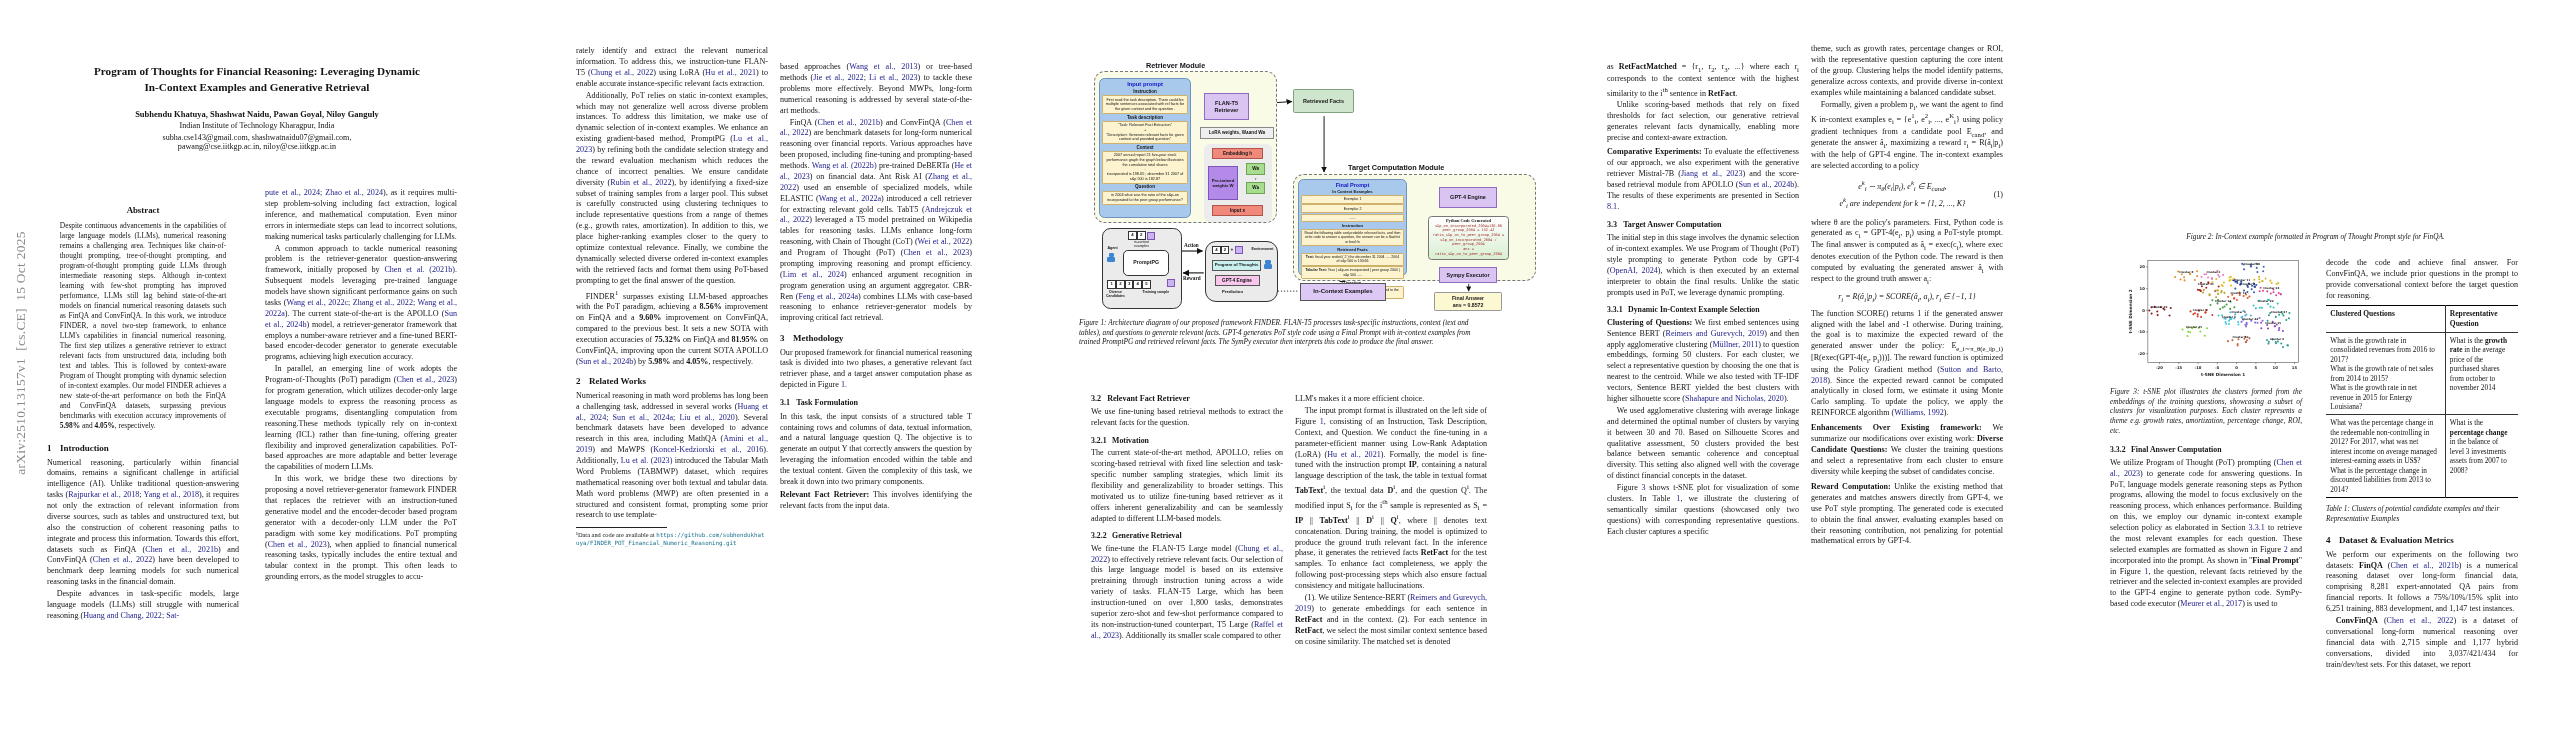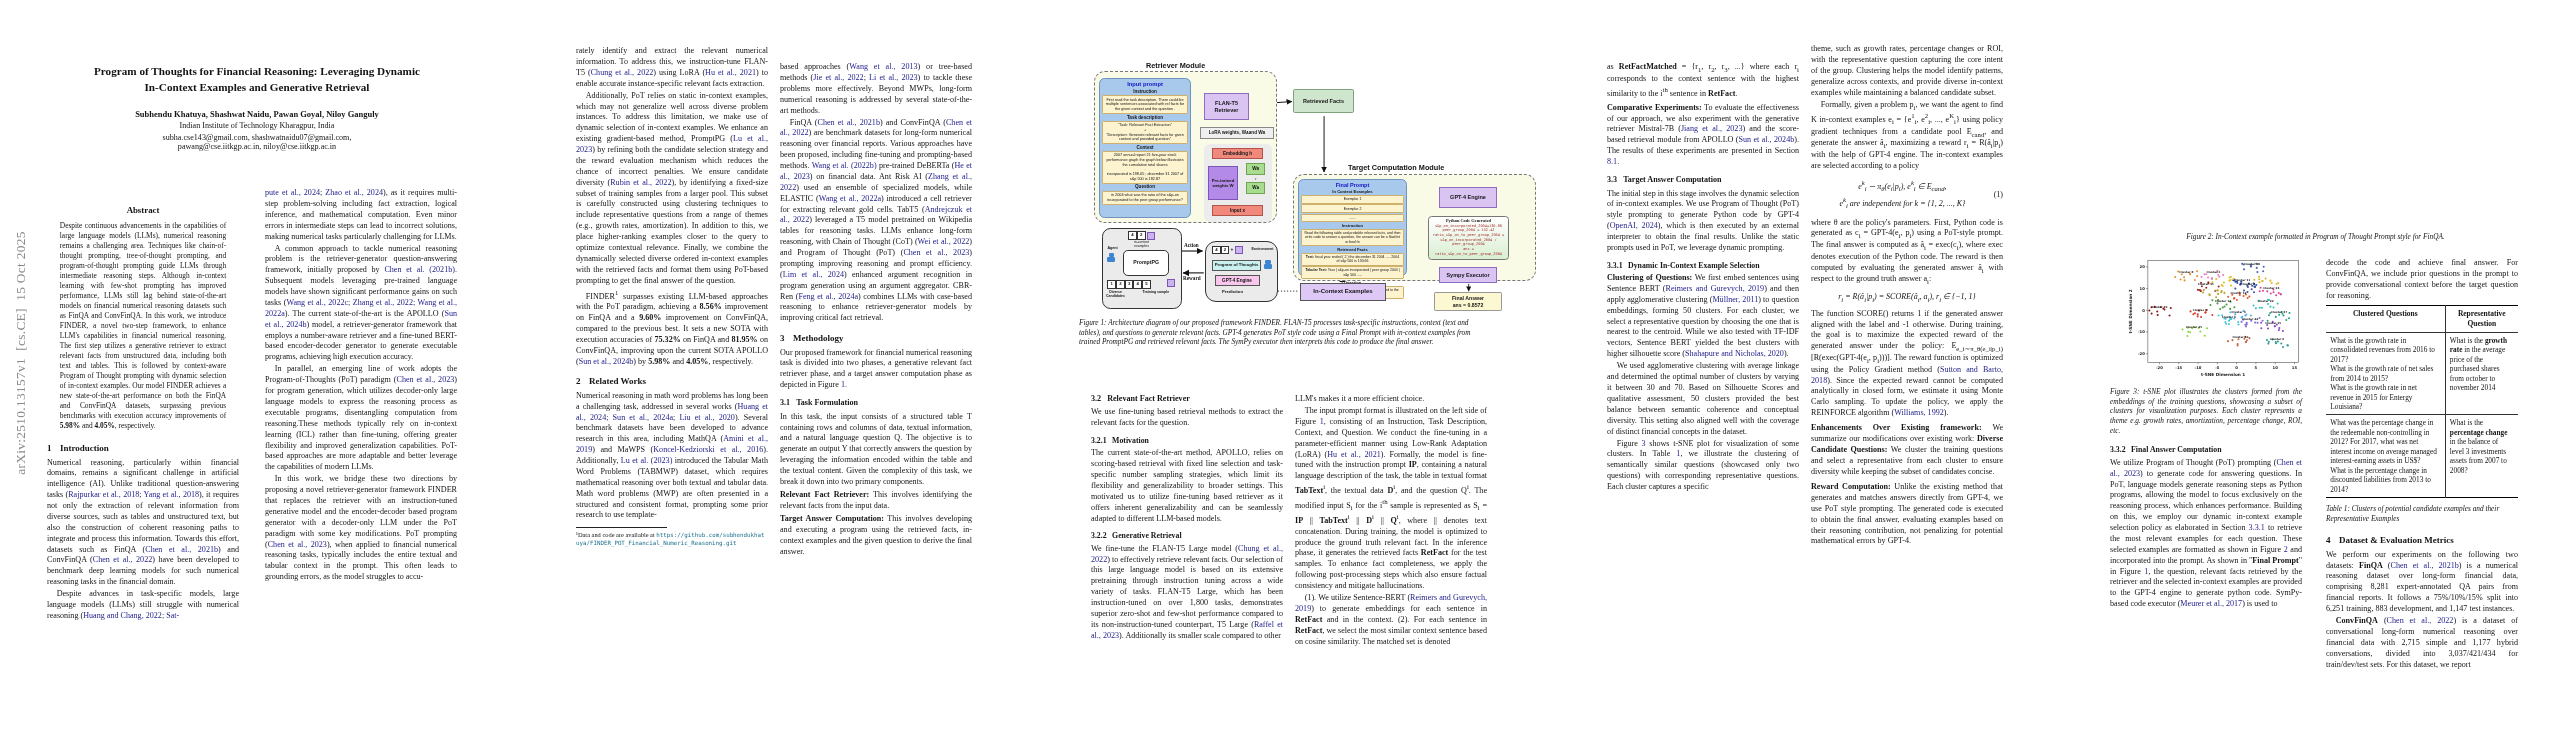--- a/index.html
+++ b/index.html
@@ -69,21 +69,21 @@
   .iclbox{background:#ddc8f6;border:0.6px solid #555;font-weight:bold;font-size:6px;text-align:center;
           display:flex;align-items:center;justify-content:center;}
   .robot{width:8px;height:9px;position:relative;display:inline-block;}
   .robot::before{content:"";position:absolute;left:1.2px;top:0;width:5.5px;height:3.6px;background:#3d85d0;border-radius:1.2px;}
   .robot::after{content:"";position:absolute;left:0;top:4.3px;width:8px;height:4.9px;background:#3d85d0;border-radius:1.2px;}
   .arrlabel{font-size:5.2px;font-weight:bold;font-family:"Liberation Serif",serif;}
   
   .tsne-wrap{margin-left:16px;}
   .t1{width:100%;border-collapse:collapse;margin-top:3.6px;}
   .t1 td,.t1 th{font-size:7.3px;line-height:1.3;vertical-align:top;text-align:left;padding:3px 4.3px;}
-  .t1 th{font-size:7.5px;text-align:center;}
+  .t1 th{font-size:7.5px;}
   .t1 .c1{width:62%;border-right:0.6px solid #333;}
   .t1 thead tr{border-top:1px solid #000;border-bottom:0.6px solid #333;}
   .t1 tbody tr{border-bottom:0.6px solid #333;}
   .t1 tbody tr:last-child{border-bottom:1px solid #000;}
   .prel{white-space:pre-line;}
 </style>
 </head>
 <body>
 
 <div id="stage">
@@ -128,21 +128,20 @@
       </div>
     </div>
     <div class="col" style="left:265px;top:62px;height:650px">
       <div class="p">based approaches (<span class="cite">Wang et al., 2013</span>) or tree-based methods (<span class="cite">Jie et al., 2022</span>; <span class="cite">Li et al., 2023</span>) to tackle these problems more effectively. Beyond MWPs, long-form numerical reasoning is addressed by several state-of-the-art methods.</div>
       <div class="p ind">FinQA (<span class="cite">Chen et al., 2021b</span>) and ConvFinQA (<span class="cite">Chen et al., 2022</span>) are benchmark datasets for long-form numerical reasoning over financial reports.  Various approaches have been proposed, including fine-tuning and prompting-based methods.  <span class="cite">Wang et al. (2022b)</span> pre-trained DeBERTa (<span class="cite">He et al., 2023</span>) on financial data. Ant Risk AI (<span class="cite">Zhang et al., 2022</span>) used an ensemble of specialized models, while ELASTIC (<span class="cite">Wang et al., 2022a</span>) introduced a cell retriever for extracting relevant gold cells. TabT5 (<span class="cite">Andrejczuk et al., 2022</span>) leveraged a T5 model pretrained on Wikipedia tables for reasoning tasks. LLMs enhance long-form reasoning, with Chain of Thought (CoT) (<span class="cite">Wei et al., 2022</span>) and Program of Thought (PoT) (<span class="cite">Chen et al., 2023</span>) prompting improving reasoning and prompt efficiency.  (<span class="cite">Lim et al., 2024</span>) enhanced argument recognition in program generation using an argument aggregator.  CBR-Ren (<span class="cite">Feng et al., 2024a</span>) combines LLMs with case-based reasoning to enhance retriever-generator models by improving critical fact retrieval.</div>
       <div class="h1"><span class="hnum">3</span><span>Methodology</span></div>
       <div class="p">Our proposed framework for financial numerical reasoning task is divided into two phases, a generative relevant fact retriever phase, and a target answer computation phase as depicted in Figure <span class="cite">1</span>.</div>
       <div class="h2"><span class="hnum" style="margin-right:6px">3.1</span><span>Task Formulation</span></div>
       <div class="p">In this task, the input consists of a structured table T containing rows and columns of data, textual information, and a natural language question Q. The objective is to generate an output Y that correctly answers the question by leveraging the information encoded within the table and the textual content. Given the complexity of this task, we break it down into two primary components.</div>
       <div class="p" style="margin-top:2.4px"><b>Relevant Fact Retriever:</b> This involves identifying the relevant facts from the input data.</div>
-      <div class="p" style="margin-top:2.4px"><b>Target Answer Computation:</b> This involves developing and executing a program using the retrieved facts, in-context examples and the given question to derive the final answer.</div>
     </div>
   </div>
 
   <div class="page" style="left:1030px">
     <div class="fig1">
       <svg width="450" height="254" style="position:absolute;left:0;top:0" viewBox="0 0 740 418">
         <defs>
             <marker id="ah" markerWidth="7" markerHeight="7" refX="5.5" refY="3" orient="auto">
               <path d="M0,0 L6,3 L0,6 z" fill="#111"></path>
             </marker>
@@ -259,20 +258,21 @@
     <div class="col" style="left:265px;top:394px;height:286px">
       <div class="p">LLM's makes it a more efficient choice.</div>
       <div class="p ind">The input prompt format is illustrated on the left side of Figure <span class="cite">1</span>, consisting of an Instruction, Task Description, Context, and Question.  We conduct the fine-tuning in a parameter-efficient manner using Low-Rank Adaptation (LoRA) (<span class="cite">Hu et al., 2021</span>). Formally, the model is fine-tuned with the instruction prompt <b>IP</b>, containing a natural language description of the task, the table in textual format <b>TabText</b><sup>i</sup>, the textual data <b>D</b><sup>i</sup>, and the question Q<sup>i</sup>.  The modified input S<sub>i</sub> for the i<sup>th</sup> sample is represented as  S<sub>i</sub>  =  <b>IP</b> || <b>TabText</b><sup>i</sup> || <b>D</b><sup>i</sup> || <b>Q</b><sup>i</sup>, where || denotes text concatenation. During training, the model is optimized to produce the ground truth relevant fact. In the inference phase, it generates the retrieved facts <b>RetFact</b> for the test samples. To enhance fact completeness, we apply the following post-processing steps which also ensure factual consistency and mitigate hallucinations.</div>
       <div class="p ind">(1).  We utilize Sentence-BERT (<span class="cite">Reimers and Gurevych, 2019</span>) to generate embeddings for each sentence in <b>RetFact</b> and in the context. (2).  For each sentence in <b>RetFact</b>, we select the most similar context sentence based on cosine similarity.  The matched set is denoted</div>
     </div>
   </div>
 
   <div class="page" style="left:1546px">
     <div class="col" style="left:61px;top:62px;height:650px">
       <div class="p">as <b>RetFactMatched</b> = {r<sub>1</sub>, r<sub>2</sub>, r<sub>3</sub>, ...} where each r<sub>i</sub> corresponds to the context sentence with the highest similarity to the i<sup>th</sup> sentence in <b>RetFact</b>.</div>
+      <div class="p ind">Unlike scoring-based methods that rely on fixed thresholds for fact selection, our generative retrieval generates relevant facts dynamically, enabling more precise and context-aware extraction.</div>
       <div class="p" style="margin-top:3.6px"><b>Comparative Experiments:</b>  To evaluate the effectiveness of our approach, we also experiment with the generative retriever Mistral-7B (<span class="cite">Jiang et al., 2023</span>) and the score-based retrieval module from APOLLO (<span class="cite">Sun et al., 2024b</span>). The results of these experiments are presented in Section <span class="cite">8.1</span>.</div>
       <div class="h2"><span class="hnum" style="margin-right:6px">3.3</span><span>Target Answer Computation</span></div>
       <div class="p">The initial step in this stage involves the dynamic selection of in-context examples.  We use Program of Thought (PoT) style prompting to generate Python code by GPT-4 (<span class="cite">OpenAI, 2024</span>), which is then executed by an external interpreter to obtain the final results. Unlike the static prompts used in PoT, we leverage dynamic prompting.</div>
       <div class="h3"><span class="hnum" style="margin-right:5.5px">3.3.1</span><span>Dynamic In-Context Example Selection</span></div>
       <div class="p" style="margin-top:3px"><b>Clustering of Questions:</b>  We first embed sentences using Sentence BERT (<span class="cite">Reimers and Gurevych, 2019</span>) and then apply agglomerative clustering (<span class="cite">Müllner, 2011</span>) to question embeddings, forming 50 clusters. For each cluster, we select a representative question by choosing the one that is nearest to the centroid. While we also tested with TF-IDF vectors, Sentence BERT yielded the best clusters with higher silhouette score (<span class="cite">Shahapure and Nicholas, 2020</span>).</div>
       <div class="p ind">We used agglomerative clustering with average linkage and determined the optimal number of clusters by varying it between 30 and 70.  Based on Silhouette Scores and qualitative assessment, 50 clusters provided the best balance between semantic coherence and conceptual diversity. This setting also aligned well with the coverage of distinct financial concepts in the dataset.</div>
       <div class="p ind">Figure <span class="cite">3</span> shows t-SNE plot for visualization of some clusters. In Table  <span class="cite">1</span>, we illustrate the clustering of semantically similar questions (showcased only two questions) with corresponding representative questions. Each cluster captures a specific</div>
     </div>
     <div class="col" style="left:265px;top:44px;height:650px">
       <div class="p">theme, such as growth rates, percentage changes or ROI, with the representative question capturing the core intent of the group. Clustering helps the model identify patterns, generalize across contexts, and provide diverse in-context examples while maintaining a balanced candidate subset.</div>

